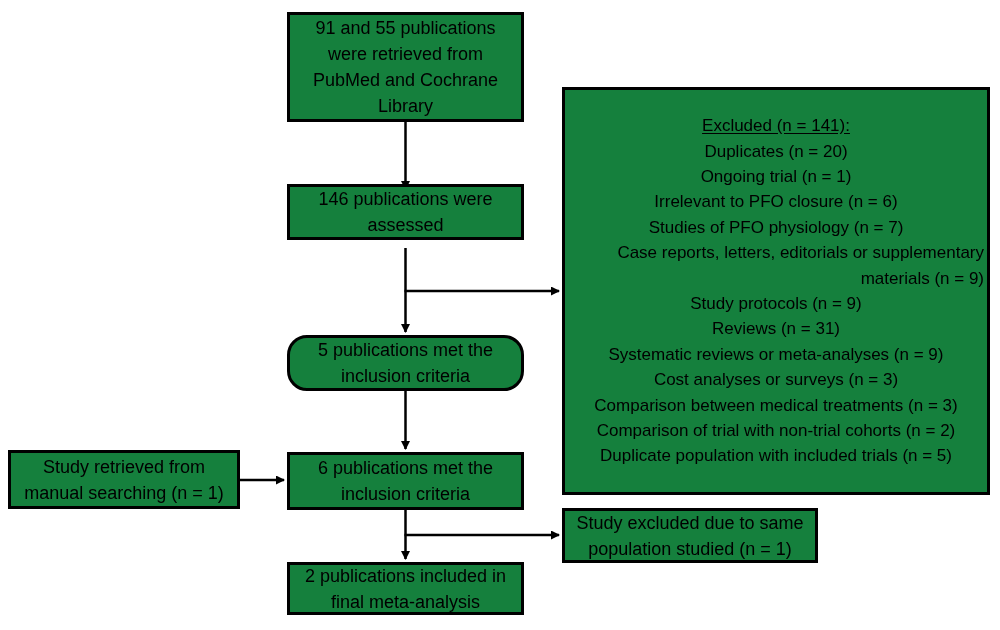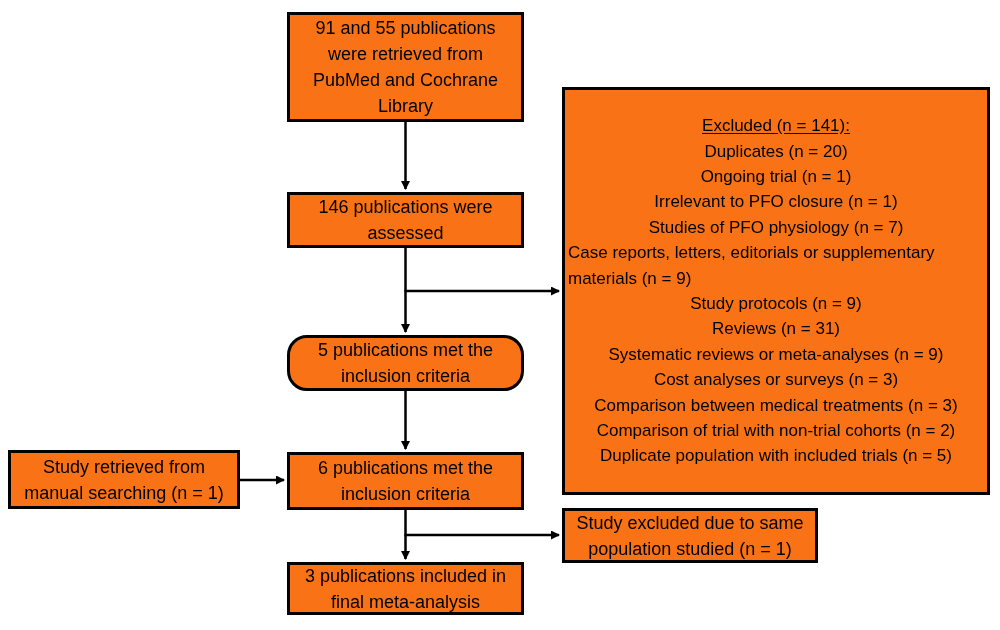--- a/index.html
+++ b/index.html
@@ -9,33 +9,33 @@
     height: 630px;
     background: #ffffff;
     color: #000000;
     font-family: "Liberation Sans", sans-serif;
     overflow: hidden;
   }
   .box {
     position: absolute;
     box-sizing: border-box;
     border: 3px solid #000000;
-    background: #f97316;
+    background: #15803d;
     display: flex;
     flex-direction: column;
     align-items: center;
     justify-content: center;
-    text-align: left;
+    text-align: right;
     font-size: 18px;
     line-height: 26px;
   }
   .box .line { white-space: nowrap; }
 
   #box-retrieved { left: 287px; top: 12px;  width: 237px; height: 110px; }
-  #box-assessed  { left: 287px; top: 192px; width: 237px; height: 56px; }
+  #box-assessed  { left: 287px; top: 184px; width: 237px; height: 56px; }
   #box-met5      { left: 287px; top: 335px; width: 237px; height: 56px; border-radius: 20px; }
   #box-manual    { left: 8px;   top: 450px; width: 232px; height: 59px; }
   #box-met6      { left: 287px; top: 452px; width: 237px; height: 58px; }
   #box-same-pop  { left: 562px; top: 508px; width: 256px; height: 55px; }
   #box-final     { left: 287px; top: 562px; width: 237px; height: 53px; }
 
   #box-excluded {
     left: 562px; top: 87px; width: 428px; height: 408px;
     font-size: 17px;
     line-height: 25.4px;
@@ -92,21 +92,21 @@
 
   <div class="box" id="box-assessed">
     <div class="line">146 publications were</div>
     <div class="line">assessed</div>
   </div>
 
   <div class="box" id="box-excluded">
     <div class="exc-title">Excluded (n = 141):</div>
     <div class="exc-item">Duplicates (n = 20)</div>
     <div class="exc-item">Ongoing trial (n = 1)</div>
-    <div class="exc-item">Irrelevant to PFO closure (n = 1)</div>
+    <div class="exc-item">Irrelevant to PFO closure (n = 6)</div>
     <div class="exc-item">Studies of PFO physiology (n = 7)</div>
     <div class="exc-item">Case reports, letters, editorials or supplementary materials (n = 9)</div>
     <div class="exc-item">Study protocols (n = 9)</div>
     <div class="exc-item">Reviews (n = 31)</div>
     <div class="exc-item">Systematic reviews or meta-analyses (n = 9)</div>
     <div class="exc-item">Cost analyses or surveys (n = 3)</div>
     <div class="exc-item">Comparison between medical treatments (n = 3)</div>
     <div class="exc-item">Comparison of trial with non-trial cohorts (n = 2)</div>
     <div class="exc-item">Duplicate population with included trials (n = 5)</div>
   </div>
@@ -125,17 +125,17 @@
     <div class="line">6 publications met the</div>
     <div class="line">inclusion criteria</div>
   </div>
 
   <div class="box" id="box-same-pop">
     <div class="line">Study excluded due to same</div>
     <div class="line">population studied (n = 1)</div>
   </div>
 
   <div class="box" id="box-final">
-    <div class="line">3 publications included in</div>
+    <div class="line">2 publications included in</div>
     <div class="line">final meta-analysis</div>
   </div>
 
 </div>
 
 </body></html>

